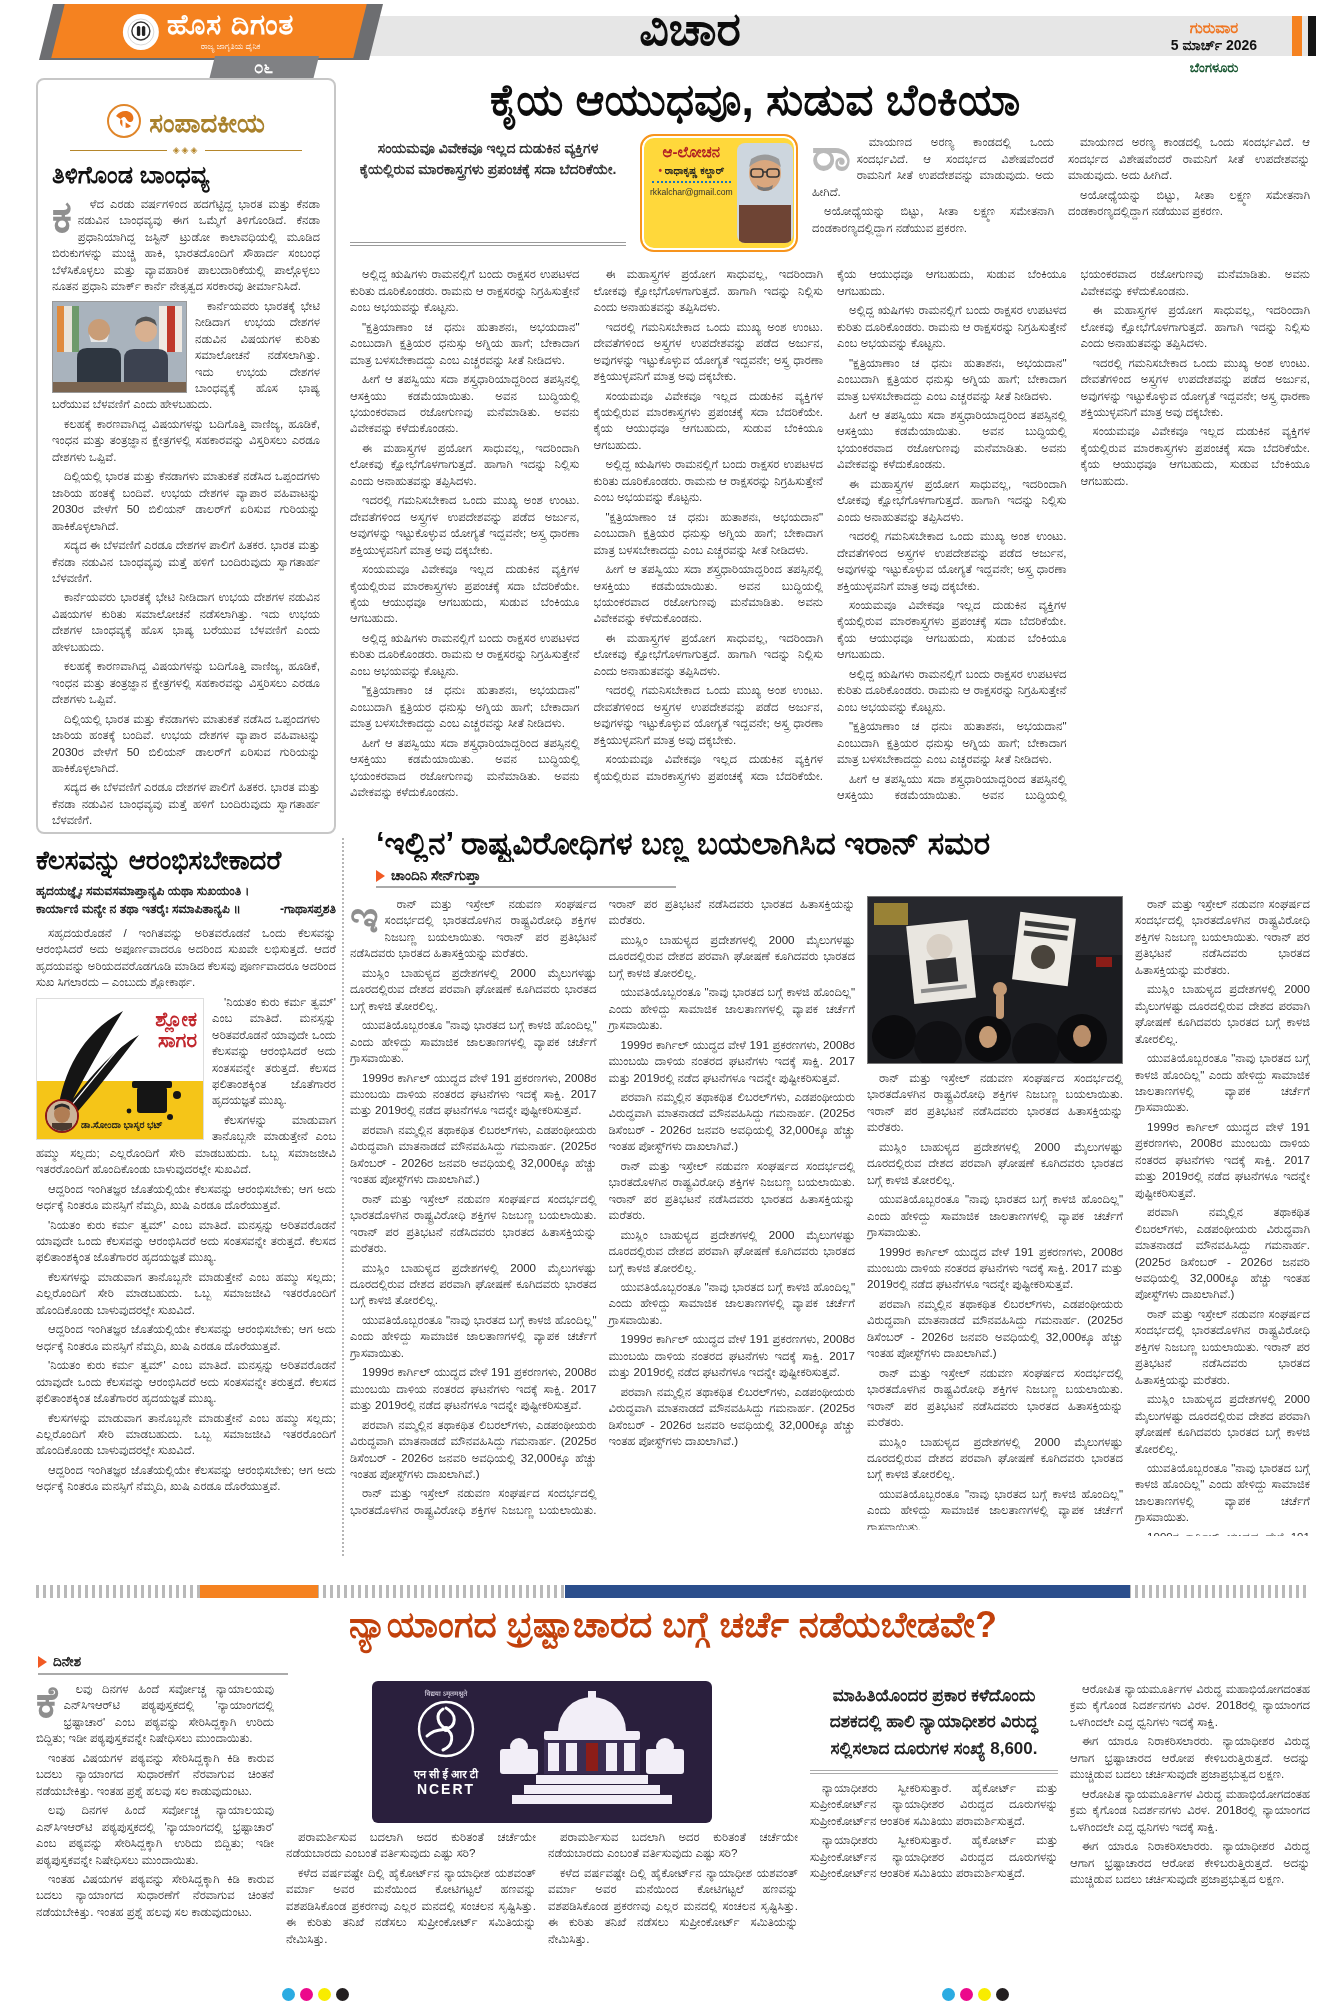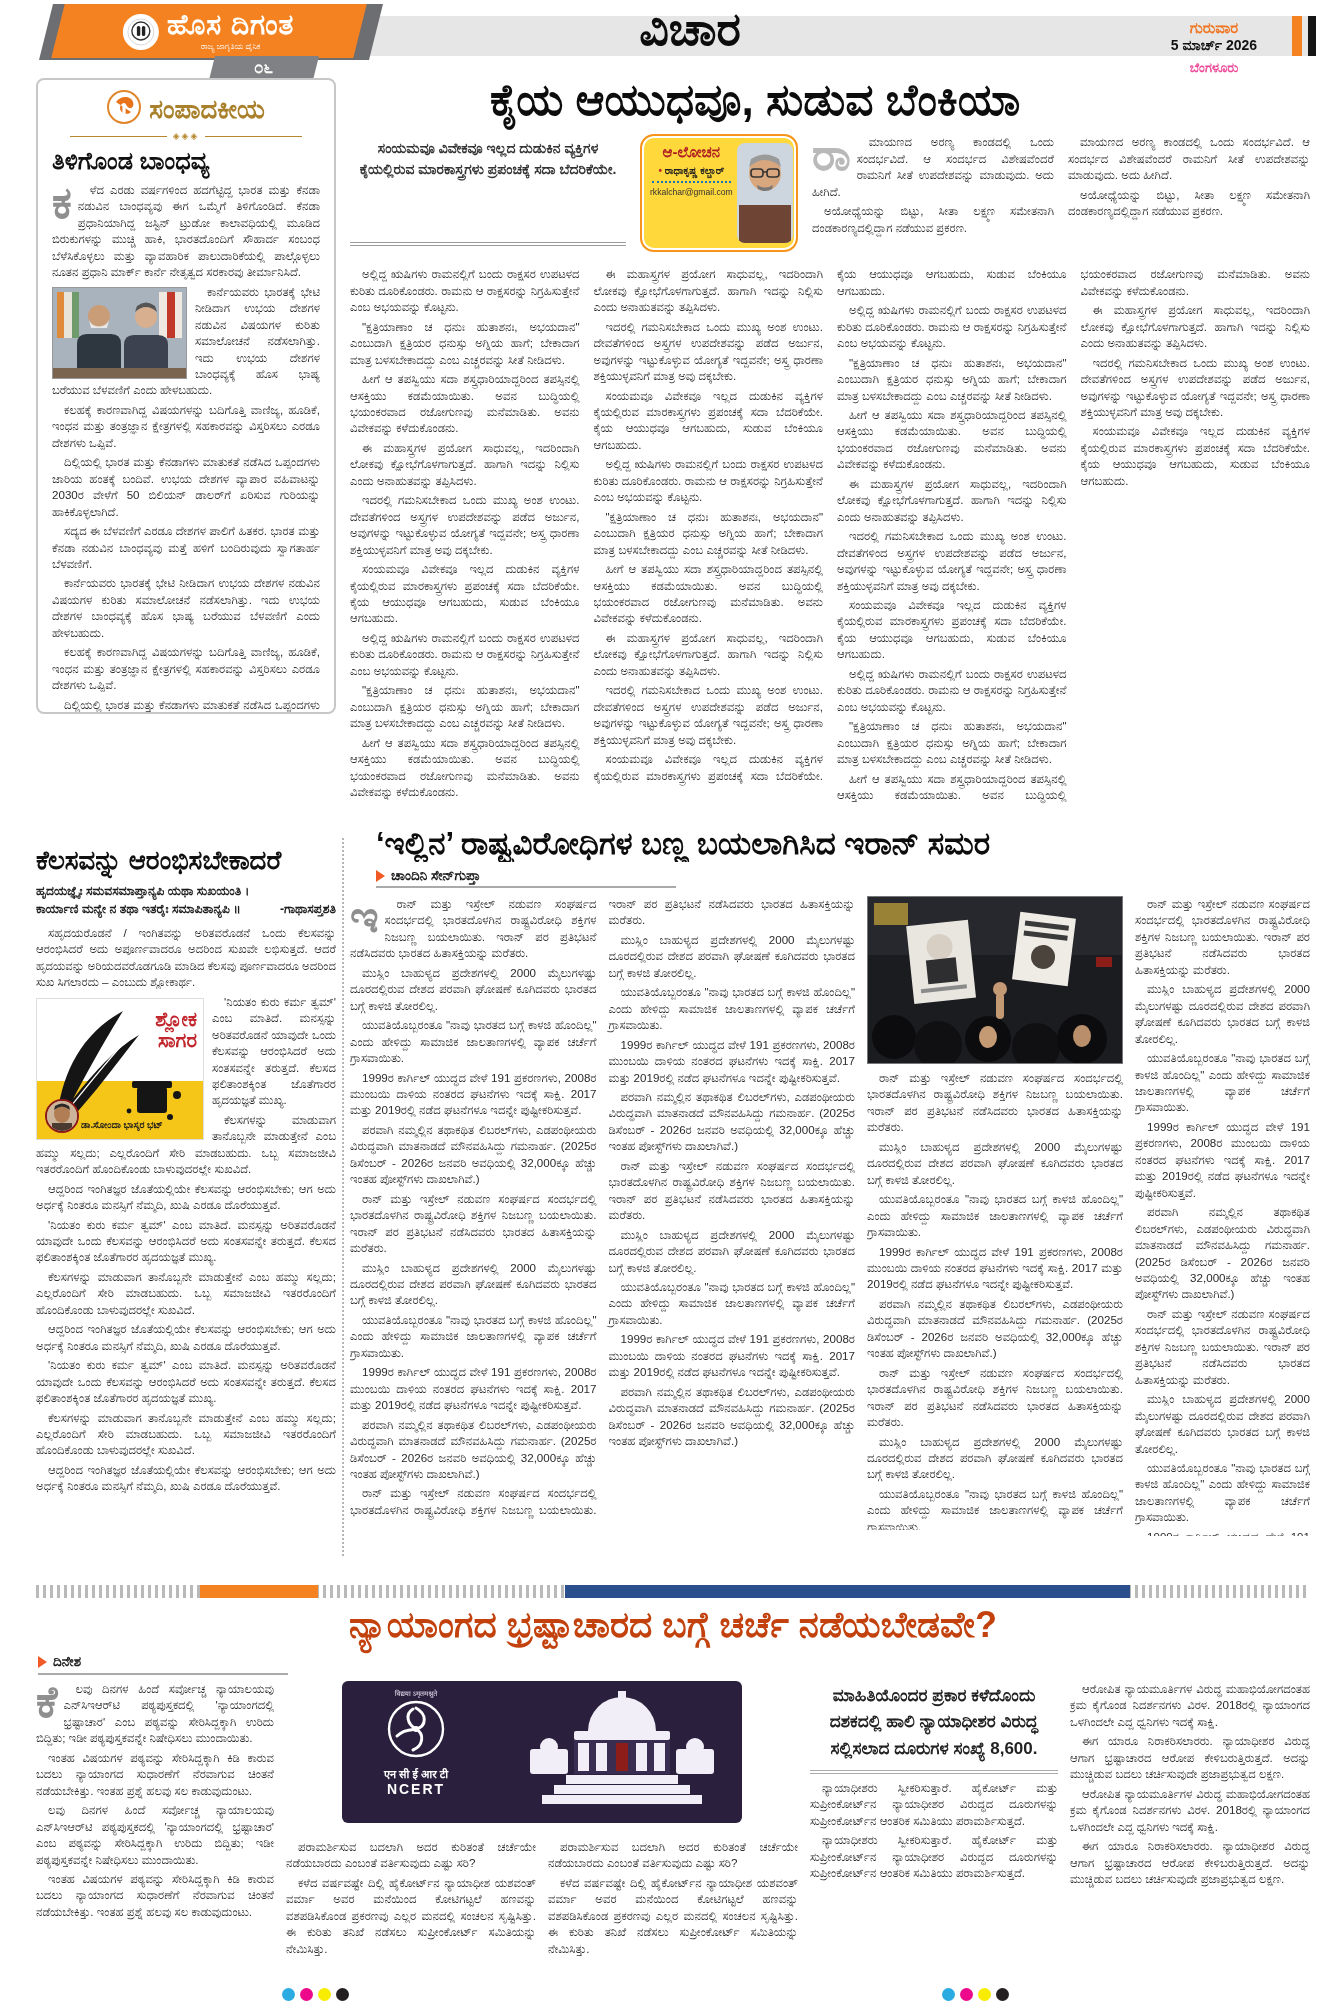--- a/index.html
+++ b/index.html
@@ -13,26 +13,26 @@
   .mast-inner { transform:skewX(14deg); display:flex; align-items:center; gap:8px; }
   .mast-logo { width:36px; height:36px; background:#fff; border-radius:50%; display:flex; align-items:center; justify-content:center; }
   .mast-txt { text-align:center; }
   .mast-title { color:#fff; font-size:28px; font-weight:800; line-height:1; letter-spacing:1px; }
   .mast-tag { color:#fff; font-size:8px; margin-top:3px; }
   .pgnum { position:absolute; left:212px; top:56px; width:104px; height:24px; background:#808184; transform:skewX(-14deg); color:#fff; font-weight:800; font-size:17px; display:flex; align-items:center; justify-content:center; }
   .pg-title { position:absolute; left:540px; top:2px; width:300px; text-align:center; font-size:46px; font-weight:900; color:#0c0c0c; }
   .date-block { position:absolute; left:1140px; top:19px; width:148px; text-align:center; line-height:1.2; }
   .day { color:#ef7622; font-weight:800; font-size:15px; }
   .date { color:#111; font-weight:700; font-size:14px; }
-  .city { position:absolute; left:1140px; top:60px; width:148px; text-align:center; font-size:13px; font-weight:700; color:#ec4899; }
+  .city { position:absolute; left:1140px; top:60px; width:148px; text-align:center; font-size:13px; font-weight:700; color:#14532d; }
   .vbar-o { position:absolute; left:1292px; top:16px; width:10px; height:40px; background:#f58220; }
   .vbar-b { position:absolute; left:1308px; top:16px; width:8px; height:40px; background:#151515; }
 
   
-  .edbox { position:absolute; left:36px; top:78px; width:300px; height:636px; border:2px solid #c7c7c7; border-radius:8px; background:#fff; padding:10px 14px; overflow:hidden; }
+  .edbox { position:absolute; left:36px; top:78px; width:300px; height:756px; border:2px solid #c7c7c7; border-radius:8px; background:#fff; padding:24px 14px; overflow:hidden; }
   .ed-head { display:flex; align-items:center; justify-content:center; gap:8px; }
   .ed-title { color:#a9812c; font-size:26px; font-weight:800; }
   .orn { display:flex; align-items:center; gap:6px; margin:3px 18px 6px; }
   .orn::before, .orn::after { content:""; flex:1; border-top:1px solid #b5862b; }
   .orn span { color:#b5862b; font-size:9px; letter-spacing:2px; }
   .ed-hl { font-size:24px; font-weight:800; color:#111; margin:2px 0 7px; }
   .bodytxt p { font-size:11.6px; line-height:1.42; text-align:justify; text-indent:12px; margin-bottom:3px; color:#2a2a2a; }
   .ed-body { height:640px; overflow:hidden; }
   .dropcap { float:left; font-size:44px; line-height:38px; font-weight:800; color:#8f8f8f; padding:2px 6px 0 0; }
   .dropcap.lite { color:#b9b9b9; }
@@ -88,21 +88,21 @@
   .seg.b { left:529px; width:565px; background:#2b4e8c; }
 
   
   .bot-art { position:absolute; left:36px; top:1604px; width:1274px; height:382px; overflow:hidden; }
   .bot-hl { text-align:center; font-size:36px; font-weight:800; color:#c2410c; }
   .bot-byrow { margin:8px 0 0 2px; }
   .bot-byrule { border-top:2px solid #aaa; width:250px; margin-top:3px; }
   .bot-row { display:flex; gap:12px; margin-top:6px; height:282px; }
   .bcol1 { width:238px; overflow:hidden; }
   .bmid { width:512px; }
-  .ncert-gfx { width:400px; height:142px; margin:0 auto 16px; background:#2a1f3d; border-radius:6px; position:relative; overflow:hidden; }
+  .ncert-gfx { width:340px; height:142px; margin:0 auto 6px; background:#2a1f3d; border-radius:6px; position:relative; overflow:hidden; }
   .bmid-txt { column-count:2; column-gap:12px; column-fill:auto; height:128px; overflow:hidden; }
   .bq-col { width:248px; overflow:hidden; }
   .pullq { font-size:17px; font-weight:800; color:#222; text-align:center; line-height:1.55; padding:2px 4px 8px; border-bottom:4px double #aaa; margin-bottom:6px; }
   .bcol5 { flex:1; overflow:hidden; }
   .ncert-left { position:absolute; left:14px; top:8px; width:120px; text-align:center; color:#fff; }
   .ncert-motto { font-size:7px; color:#e8e2f2; }
   .ncert-hindi { font-size:11px; font-weight:700; margin-top:2px; }
   .ncert-latin { font-size:14px; font-weight:800; letter-spacing:2px; }
 
   

